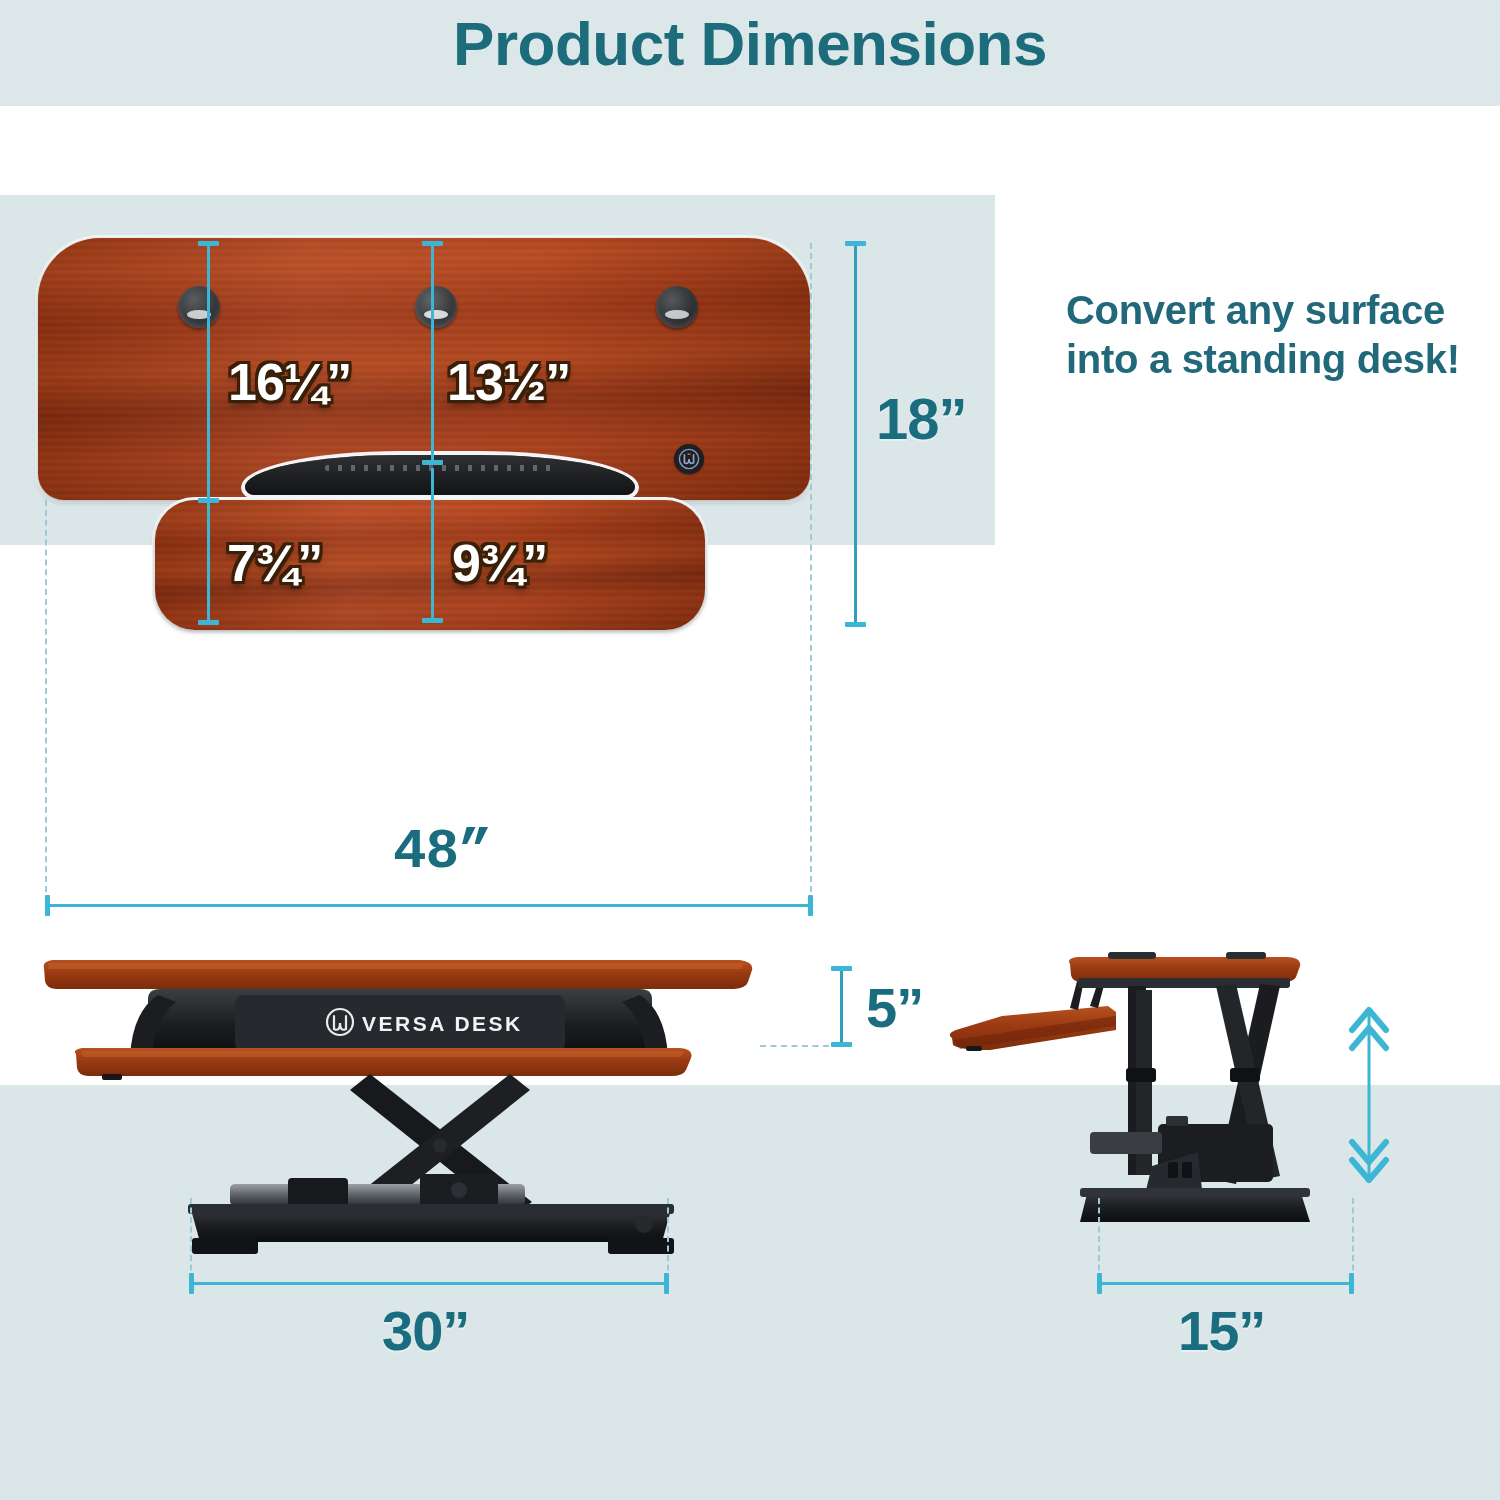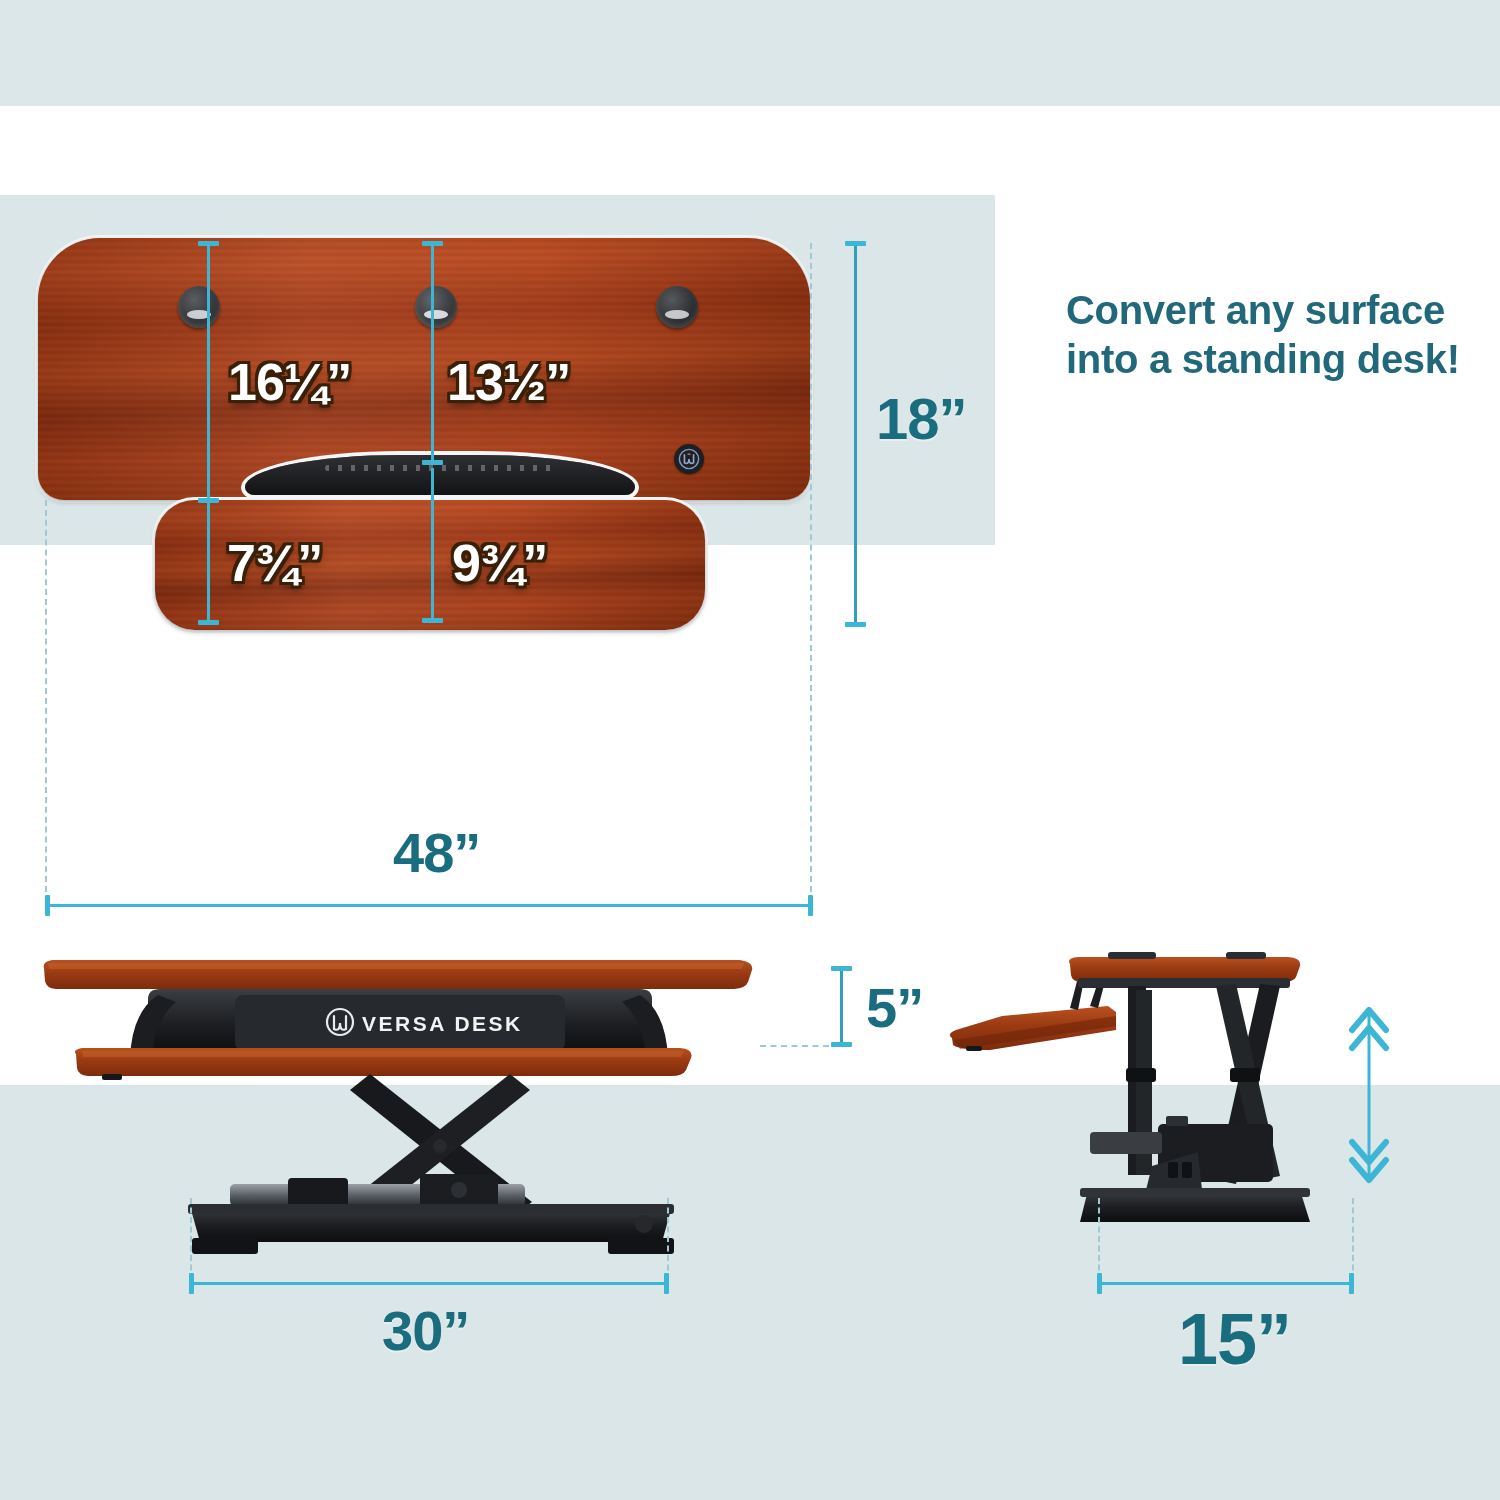--- a/index.html
+++ b/index.html
@@ -135,20 +135,21 @@
 </style>
 </head>
 <body>
 
 <div class="stage">
 
   <div class="band-header"></div>
   <div class="band-floor"></div>
   <div class="panel-light"></div>
 
+  <div class="title">Product Dimensions</div>
 
   <div class="tagline">Convert any surface into a standing desk!</div>
 
   <div class="wood" id="top-plate">
     <div class="grommet" style="left:140px;top:48px;"></div>
     <div class="grommet" style="left:377px;top:48px;"></div>
     <div class="grommet" style="left:618px;top:48px;"></div>
     <div class="badge-logo" style="left:636px;top:206px;">
       <svg width="22" height="22" viewBox="0 0 24 24" aria-hidden="true">
         <circle cx="12" cy="12" r="10.5" fill="none" stroke="#8fa7d8" stroke-width="1.6"></circle>
@@ -194,21 +195,21 @@
   <div class="dim-v dark" style="left:854px; top:243px; height:382px;"></div>
   <div class="cap-h" style="left:845px; top:241px;"></div>
   <div class="cap-h" style="left:845px; top:622px;"></div>
   <div class="lbl-teal" style="left:876px; top:385px; font-size:58px;">18”</div>
 
   <div class="dash-v" style="left:45px; top:500px; height:392px;"></div>
   <div class="dash-v" style="left:810px; top:243px; height:649px;"></div>
   <div class="dim-h" style="left:47px; top:904px; width:765px;"></div>
   <div class="cap-v" style="left:45px; top:895px;"></div>
   <div class="cap-v" style="left:808px; top:895px;"></div>
-  <div class="lbl-teal" style="left:393px; top:820px; font-size:56px;">48”</div>
+  <div class="lbl-teal" style="left:393px; top:820px; font-size:56px;font-family:Liberation Mono, monospace;">48”</div>
 
 
   <svg class="sv" style="left:40px; top:950px;" width="720" height="310" viewBox="0 0 720 310">
     <defs>
       <linearGradient id="wgrad" x1="0" y1="0" x2="0" y2="1">
         <stop offset="0%" stop-color="#b8511f"></stop>
         <stop offset="45%" stop-color="#9b3a12"></stop>
         <stop offset="100%" stop-color="#7c2c0c"></stop>
       </linearGradient>
       <linearGradient id="blk" x1="0" y1="0" x2="0" y2="1">
@@ -329,15 +330,15 @@
     <polyline points="12,46 29,26 46,46" fill="none" stroke="#3cb6d4" stroke-width="6" stroke-linecap="round" stroke-linejoin="round"></polyline>
     <polyline points="12,140 29,160 46,140" fill="none" stroke="#3cb6d4" stroke-width="6" stroke-linecap="round" stroke-linejoin="round"></polyline>
     <polyline points="12,158 29,178 46,158" fill="none" stroke="#3cb6d4" stroke-width="6" stroke-linecap="round" stroke-linejoin="round"></polyline>
   </svg>
 
   <div class="dash-v" style="left:1098px; top:1198px; height:82px;"></div>
   <div class="dash-v" style="left:1352px; top:1198px; height:82px;"></div>
   <div class="dim-h" style="left:1100px; top:1282px; width:253px;"></div>
   <div class="cap-v" style="left:1097px; top:1273px;"></div>
   <div class="cap-v" style="left:1349px; top:1273px;"></div>
-  <div class="lbl-teal" style="left:1178px; top:1298px; font-size:72px;">15”</div>
+  <div class="lbl-teal" style="left:1178px; top:1298px; font-size:56px;">15”</div>
 
 </div>
 
 </body></html>

